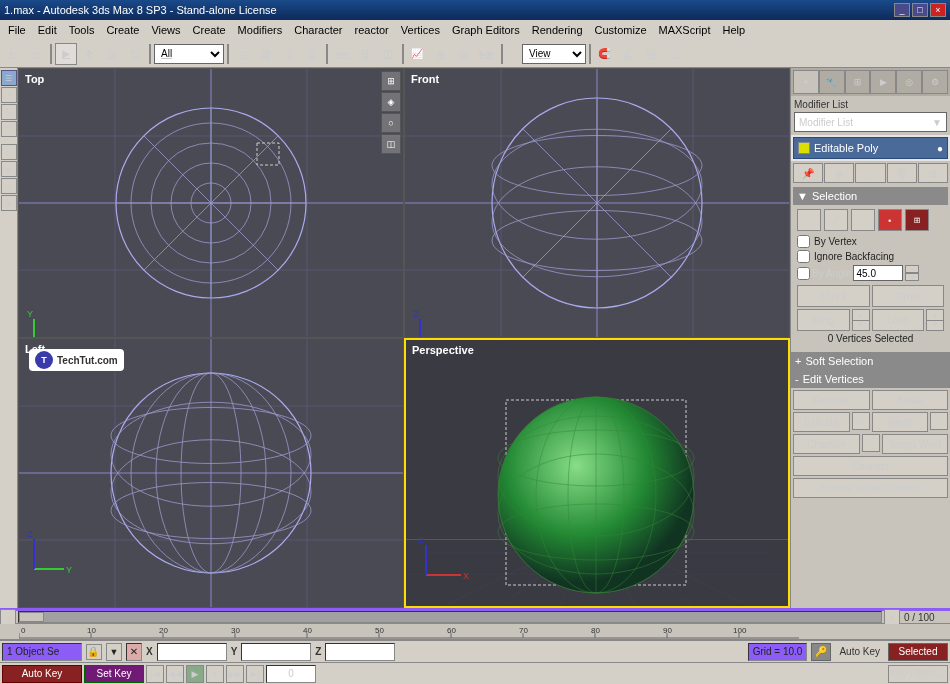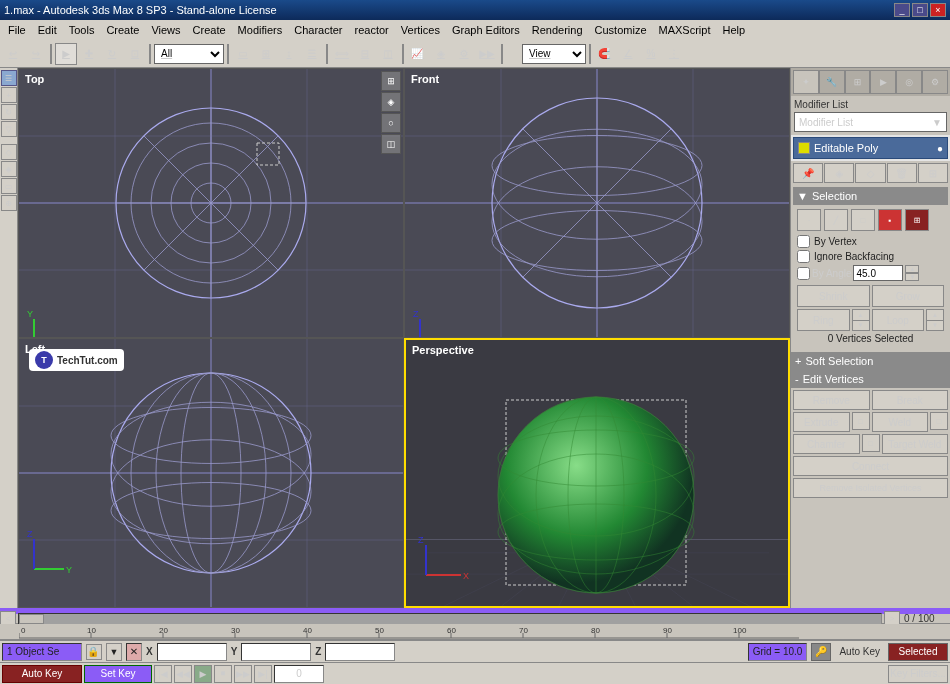--- a/index.html
+++ b/index.html
@@ -505,21 +505,21 @@
 
         <div class="connect-btn">Connect</div>
 
         <div class="remove-isolated">Remove Isolated Vertices</div>
       </div>
     </div>
 
   </div>
 </div>
 
-<div id="timeline-bar" style="height:16px; background:#c8c4bc; display:flex; align-items:center; border-top:6px solid #8b5cf6;">
+<div id="timeline-bar" style="height:16px; background:#c8c4bc; display:flex; align-items:center; border-top:3px solid #8b5cf6;">
   <div class="timeline-btn">&lt;</div>
   <div id="timeline-scroll" style="flex:1; height:12px; background:#a0a0a0; border:1px inset #888; margin:0 2px; position:relative; cursor:pointer;">
     <div id="timeline-scroll-thumb" style="position:absolute; left:0; top:0; width:25px; height:100%; background:#c8c4bc; border:1px solid #888; cursor:grab;"></div>
   </div>
   <div class="timeline-btn">&gt;</div>
   <div style="width:50px; font-size:10px; color:#333; padding:0 4px; display:flex; align-items:center;">0 / 100</div>
 </div>
 
 <div id="ruler-bar" style="height:16px; background:#c8c4bc; display:flex; align-items:flex-end; border-bottom:1px solid #888; overflow:hidden; position:relative;">
   <svg width="780" height="16" style="margin-left:15px;">
@@ -563,21 +563,21 @@
   <div class="coord-field"></div>
   <div style="flex:1;"></div>
   <div class="status-field" style="font-size:10px;">Grid = 10.0</div>
   <div style="width:20px; height:18px; background:#888; border:1px solid #666; display:flex; align-items:center; justify-content:center; font-size:10px;">🔑</div>
   <div style="padding:0 4px; font-size:10px; color:#333;">Auto Key</div>
   <div style="width:60px; height:18px; background:#882222; border:1px solid #666; display:flex; align-items:center; justify-content:center; font-size:10px; color:white; cursor:pointer;">Selected</div>
 </div>
 
 <div id="anim-controls">
   <div style="width:80px; height:18px; background:#882222; border:1px solid #660000; display:flex; align-items:center; justify-content:center; font-size:10px; color:white; cursor:pointer;">Auto Key</div>
-  <div style="width:68px; height:18px; background:#8b5cf6; border:1px solid #006600; display:flex; align-items:center; justify-content:center; font-size:10px; color:white; cursor:pointer;">Set Key</div>
+  <div style="width:60px; height:18px; background:#701a75; border:1px solid #006600; display:flex; align-items:center; justify-content:center; font-size:10px; color:white; cursor:pointer;">Set Key</div>
   <div class="anim-btn">|◀</div>
   <div class="anim-btn">◀◀</div>
   <div class="anim-btn" style="background:#88aa88;">▶</div>
   <div class="anim-btn">⏹</div>
   <div class="anim-btn">▶▶</div>
   <div class="anim-btn">▶|</div>
   <div style="width:50px; height:18px; background:#fff; border:1px inset #888; font-size:10px; display:flex; align-items:center; justify-content:center;">0</div>
   <div style="flex:1;"></div>
   <div style="width:60px; height:18px; background:#d4d0c8; border:1px solid #888; font-size:10px; display:flex; align-items:center; justify-content:center; cursor:pointer;">Key Filters...</div>
 </div>

